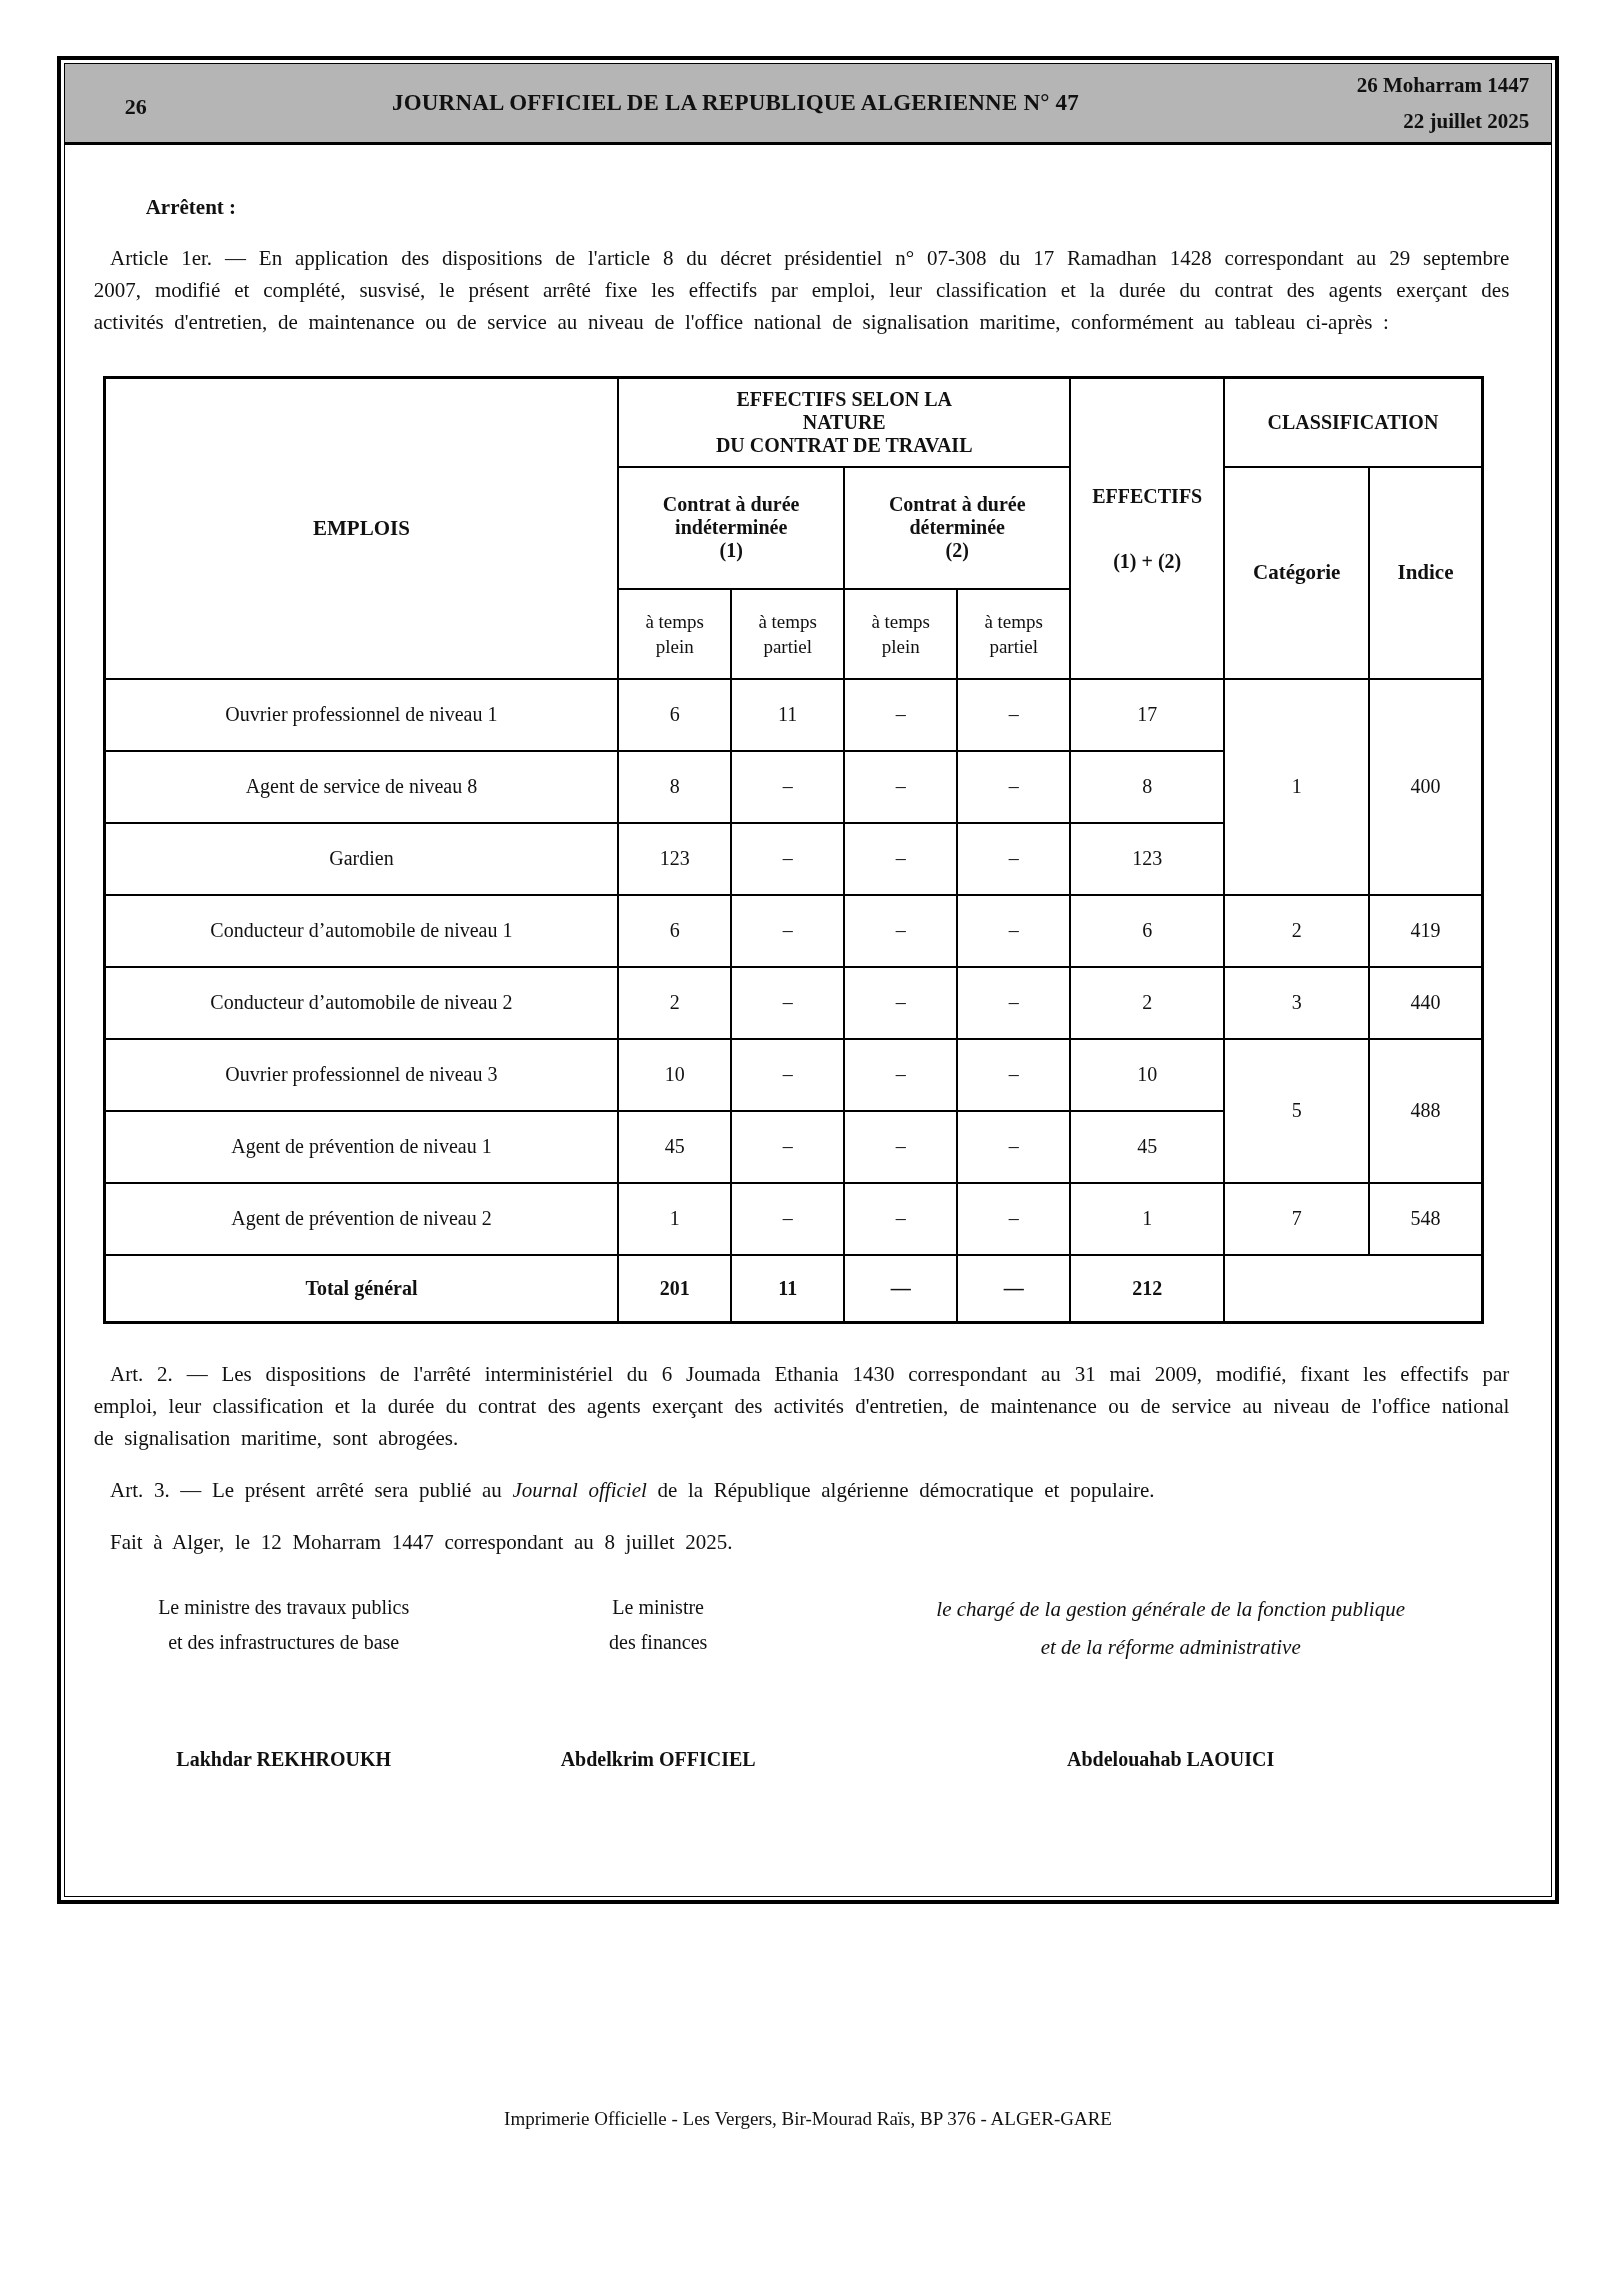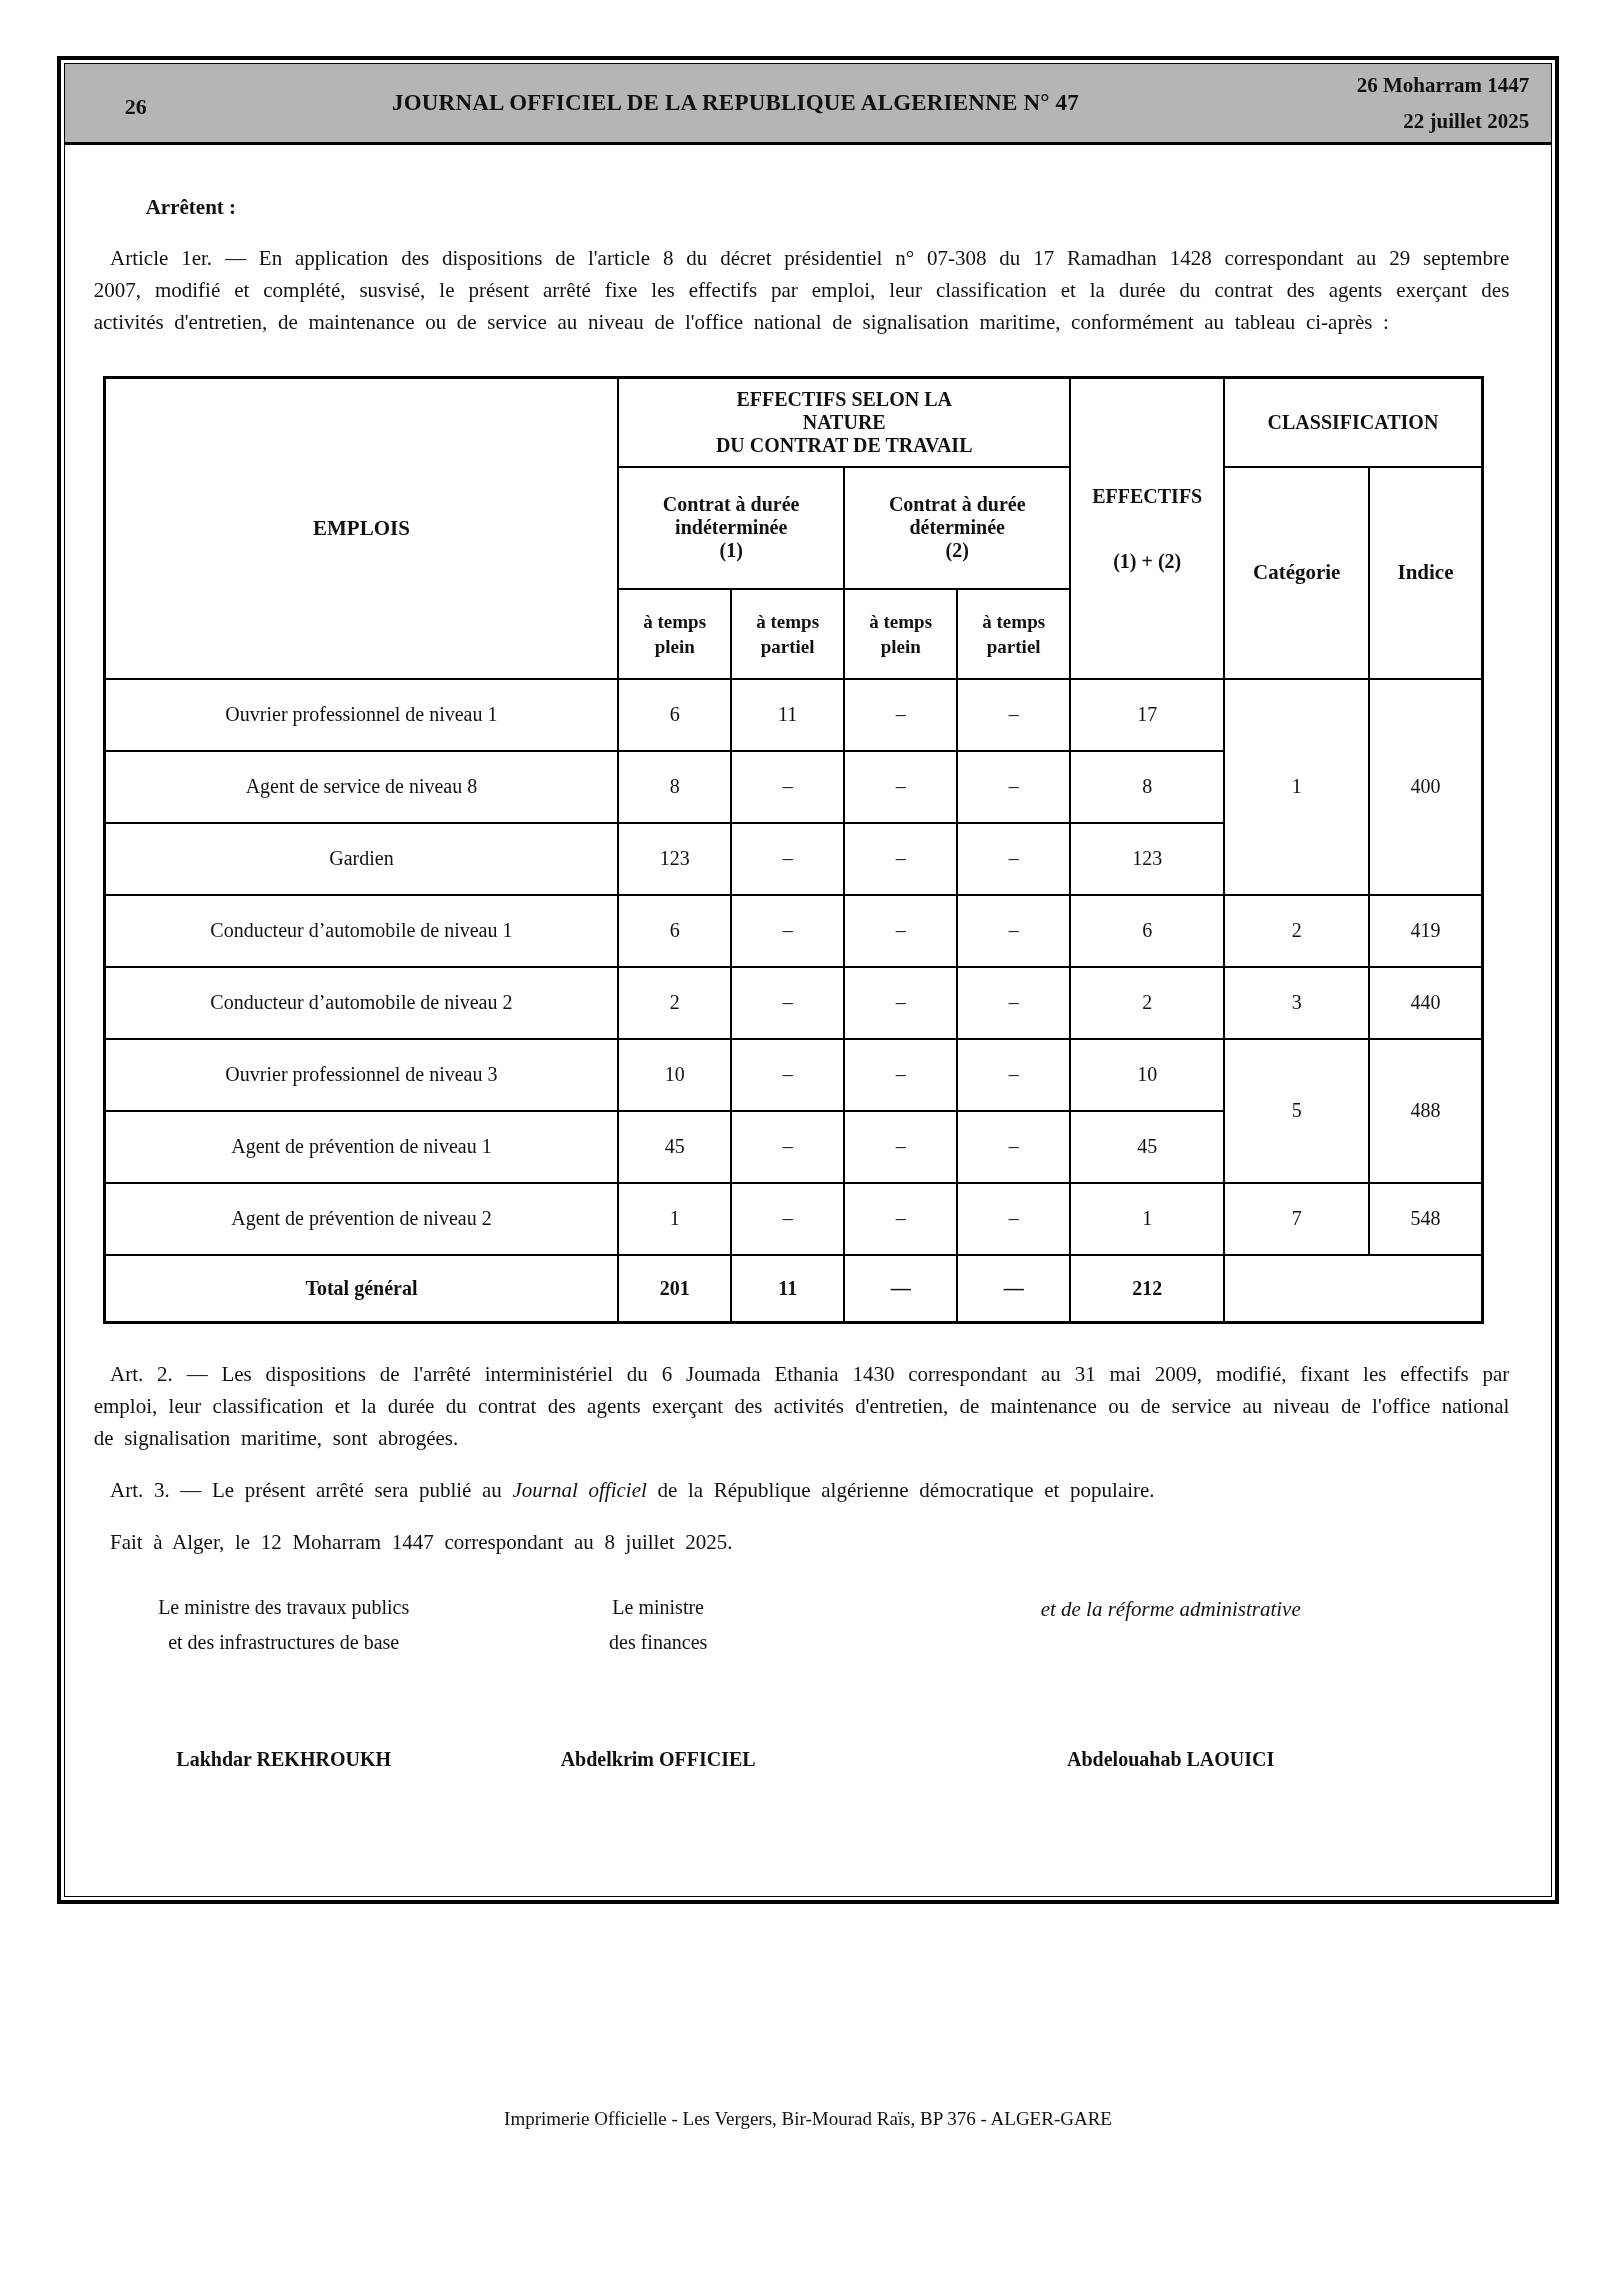--- a/index.html
+++ b/index.html
@@ -64,21 +64,21 @@
   col.c-narrow  { width: 113px; }
   col.c-eff     { width: 154px; }
   col.c-cat     { width: 145px; }
   col.c-ind     { width: 113px; }
   tr.h-row1 th { height: 89px; font-weight: bold; }
   tr.h-row2 th { height: 122px; font-weight: bold; }
   tr.h-row3 th { height: 90px; font-weight: normal; font-size: 19px; }
   th.emplois-cell { font-size: 21px; }
   .two-line { max-width: 271px; margin: 0 auto; }
   .cdi-label { max-width: 213px; margin: 0 auto; }
-  .temps-inner { max-width: 74px; margin: 2px auto; line-height: 25px; font-weight: bold; }
+  .temps-inner { max-width: 74px; margin: 2px auto; line-height: 25px; }
   .eff-head div { line-height: 27px; }
   .eff-gap { height: 38px; }
   tr.body-row td { height: 72px; }
   td.emploi { text-align: left; padding-left: 27px; }
   tr.total-row td { height: 68px; font-weight: bold; }
   td.total-label { text-align: center; }
   
   .signatures {
     position: relative; margin-top: 32px; height: 181px; font-size: 20px;
   }
@@ -276,20 +276,21 @@
         </div>
         <div class="sig sig-2">
           <div class="sig-title">
             <div>Le ministre</div>
             <div>des finances</div>
           </div>
           <div class="sig-name">Abdelkrim OFFICIEL</div>
         </div>
         <div class="sig sig-3">
           <div>
+            <div class="sig-italic">le chargé de la gestion générale de la fonction publique</div>
             <div class="sig-italic">et de la réforme administrative</div>
           </div>
           <div class="sig-name">Abdelouahab LAOUICI</div>
         </div>
       </div>
 
     </div>
   </div>
 </div>
 

